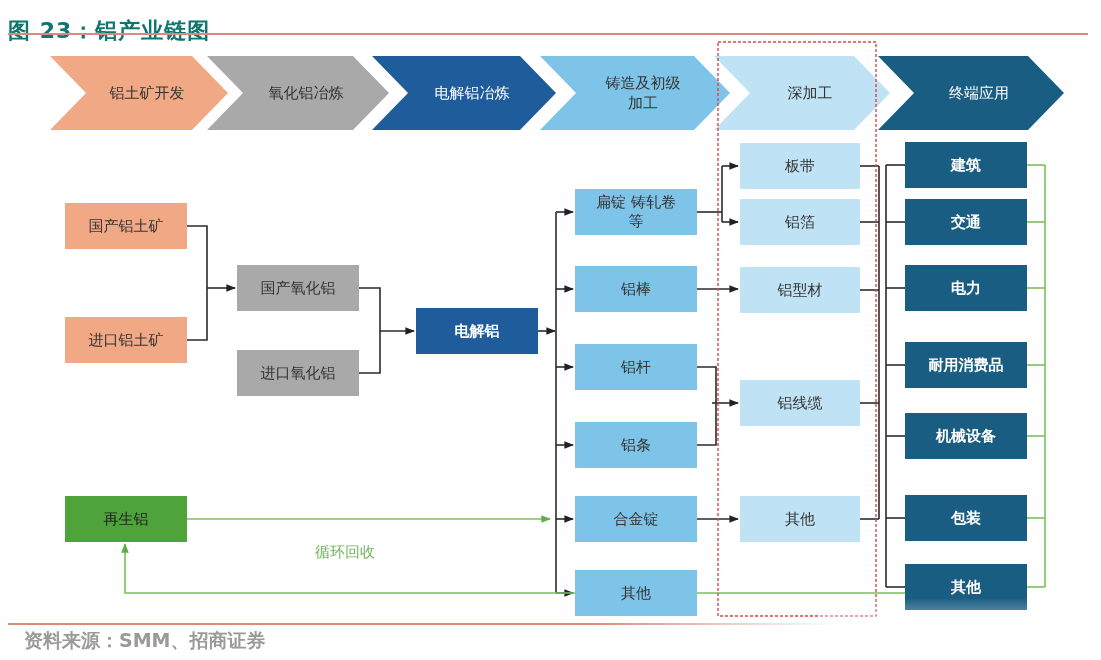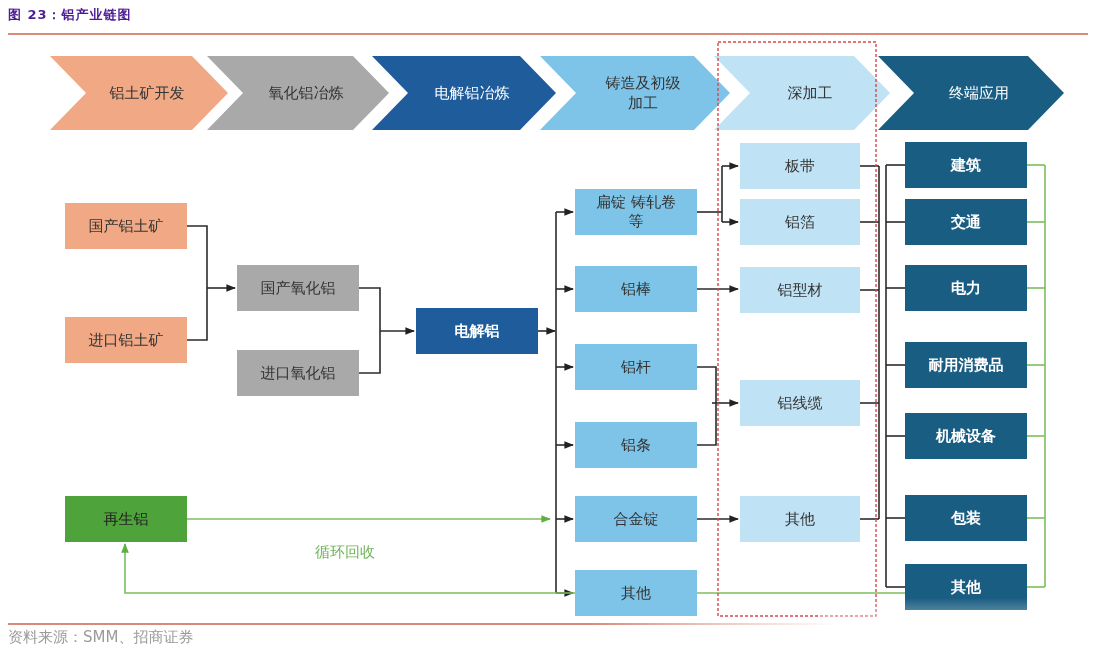--- a/index.html
+++ b/index.html
@@ -1,23 +1,23 @@
 <!DOCTYPE html>
 <html><head>
 <meta charset="utf-8">
 <style>
   html, body { margin:0; padding:0; background:#ffffff; }
   body { width:1101px; height:660px; position:relative; overflow:hidden;
          font-family:"DejaVu Sans", sans-serif; }
-  .title { position:absolute; left:8px; top:6px; font-size:13px; font-weight:bold;
-           color:#4c1d95; letter-spacing:1px; }
+  .title { position:absolute; left:8px; top:16px; font-size:22px; font-weight:bold;
+           color:#0f766e; letter-spacing:1px; }
   .title-rule { position:absolute; left:8px; top:33px; width:1080px; height:2px; background:#d98a7a; }
   .foot-rule { position:absolute; left:8px; top:623px; width:830px; height:2px;
                background:linear-gradient(to right,#d98a7a 0%, #d98a7a 70%, rgba(217,138,122,0) 100%); }
-  .source { position:absolute; left:8px; top:628px; font-size:15px; color:#9a9a9a; }
+  .source { position:absolute; left:24px; top:628px; font-size:19px; color:#9a9a9a;font-weight:bold; }
   svg.diagram { position:absolute; left:0; top:0; }
   .node-text { font-size:15px; text-anchor:middle; dominant-baseline:middle; }
   .fade { position:absolute; left:820px; top:598px; width:281px; height:62px;
           background:linear-gradient(to bottom, rgba(255,255,255,0) 0%, #ffffff 85%); pointer-events:none; }
 </style>
 </head>
 <body>
 
 <div class="title">图 23：铝产业链图</div>
 <div class="title-rule"></div>

